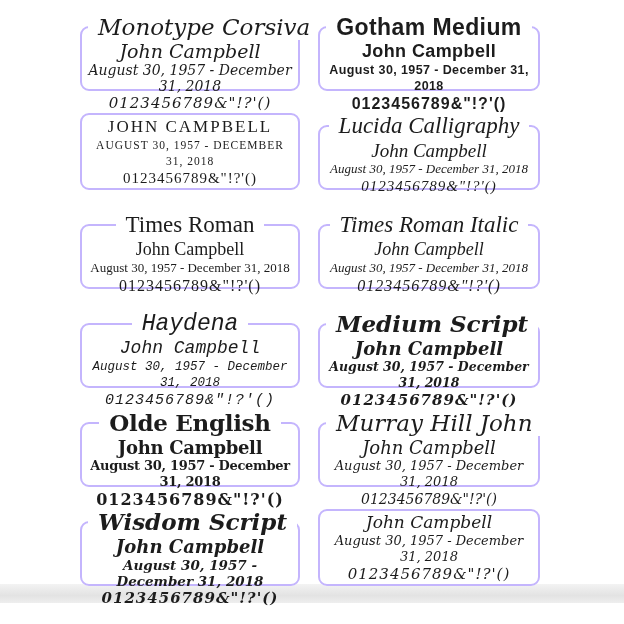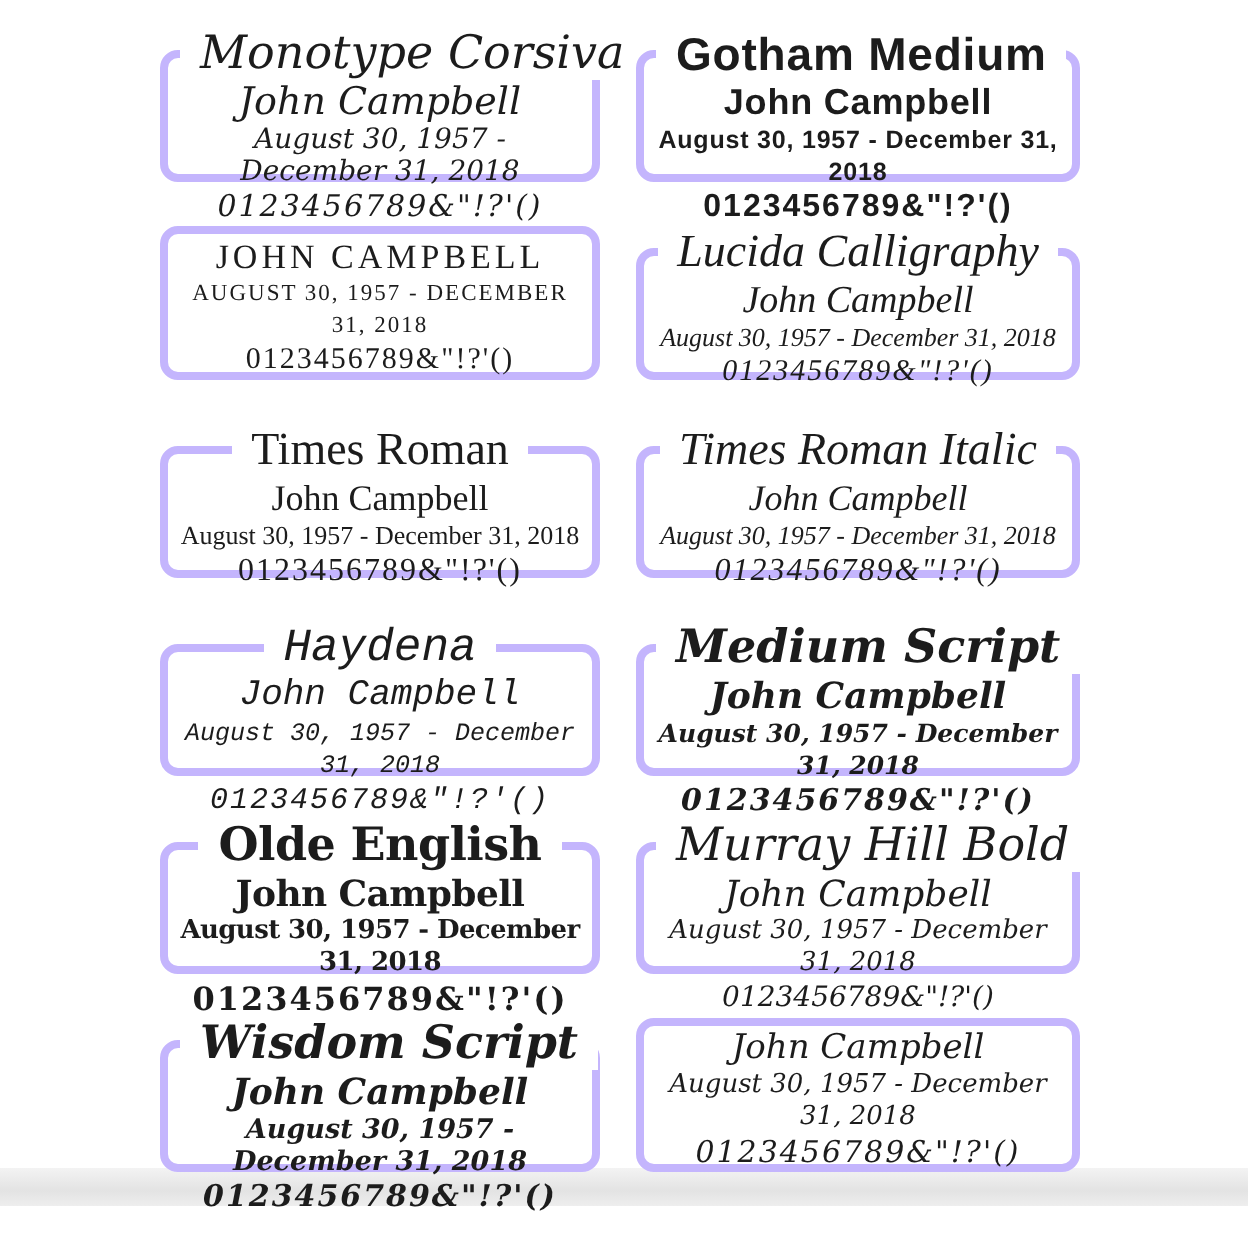--- a/index.html
+++ b/index.html
@@ -13,21 +13,21 @@
     background:linear-gradient(#f3f3f3,#e3e3e3 60%,#eeeeee);
     z-index:0;
   }
   .grid{
     position:relative;z-index:1;
     display:grid;grid-template-columns:220px 222px;column-gap:18px;
     padding:14px 0 0 80px;
   }
   fieldset.card{
     min-width:0;box-sizing:border-box;
-    border:4px solid #c4b5fd;border-radius:9px;background:#ffffff;
+    border:2px solid #c4b5fd;border-radius:9px;background:#ffffff;
     margin:0 0 22px 0;padding:1px 6px 6px 6px;
     text-align:center;height:77px;
   }
   fieldset.card legend{
     margin:0 auto;padding:0 10px;text-align:center;
     font-size:23px;line-height:26px;white-space:nowrap;
   }
   .n{font-size:18px;line-height:21px;}
   .d{font-size:13px;line-height:16px;}
   .c{font-size:15px;line-height:19px;letter-spacing:1px;}
@@ -145,21 +145,21 @@
   </fieldset>
 
   <fieldset class="card f-olde">
     <legend>Olde English</legend>
     <div class="n">John Campbell</div>
     <div class="d">August 30, 1957 - December 31, 2018</div>
     <div class="c">0123456789&amp;"!?'()</div>
   </fieldset>
 
   <fieldset class="card f-murray">
-    <legend>Murray Hill Bold</legend>
+    <legend>Murray Hill John</legend>
     <div class="n">John Campbell</div>
     <div class="d">August 30, 1957 - December 31, 2018</div>
     <div class="c">0123456789&amp;"!?'()</div>
   </fieldset>
 
   <fieldset class="card f-wisdom">
     <legend>Wisdom Script</legend>
     <div class="n">John Campbell</div>
     <div class="d">August 30, 1957 - December 31, 2018</div>
     <div class="c">0123456789&amp;"!?'()</div>

